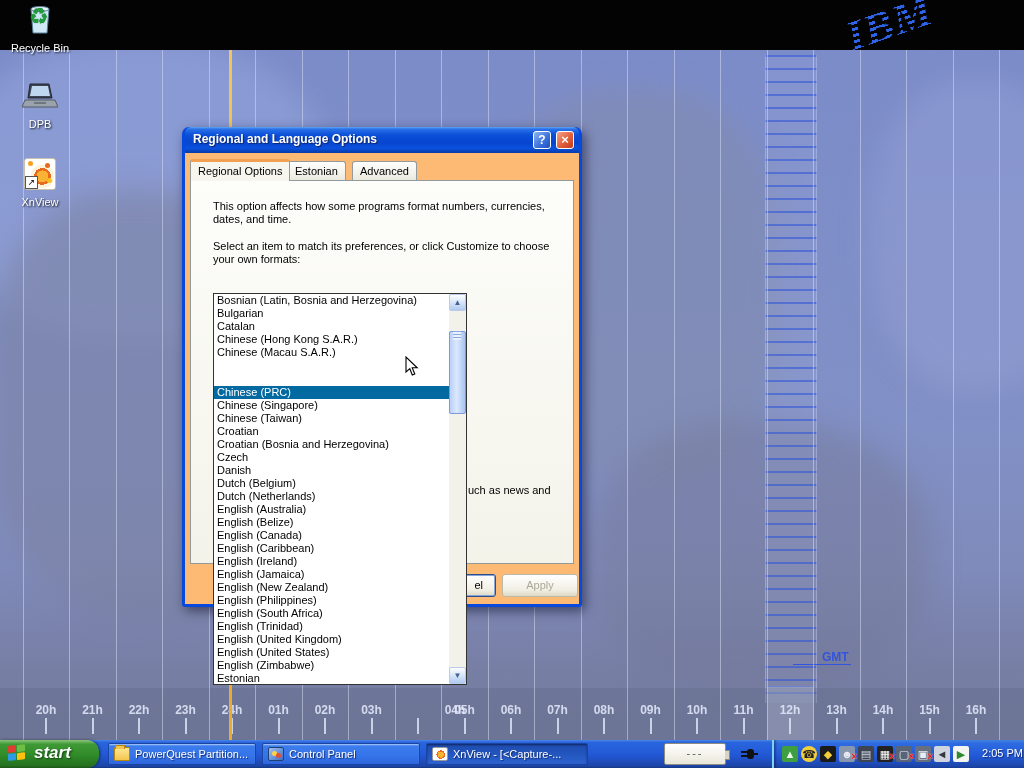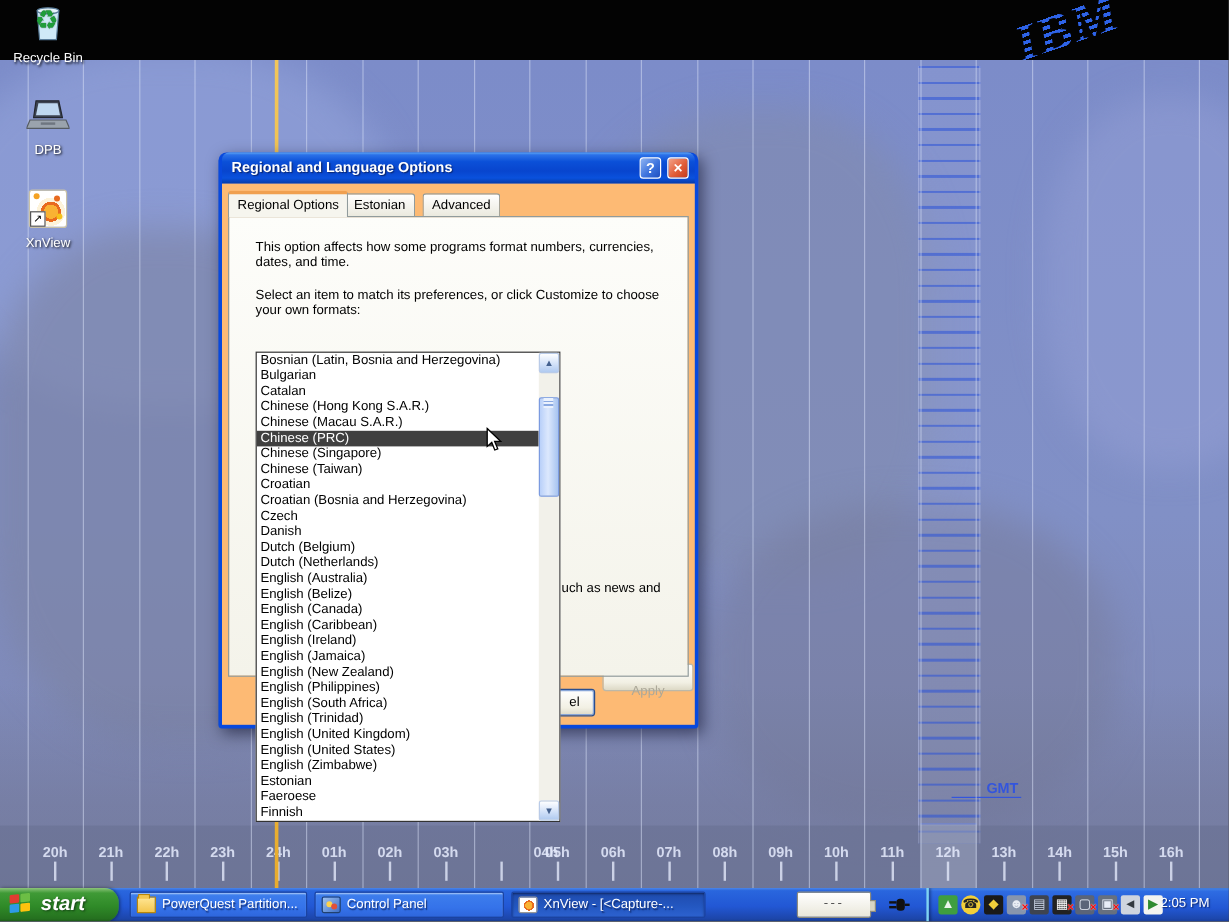--- a/index.html
+++ b/index.html
@@ -84,28 +84,28 @@
   .main-combo{left:31px;top:116px;width:254px;height:20px;}
   .loc-combo{left:245px;top:362px;width:126px;height:21px;}
   .loc-combo .combo-arrow{width:19px;font-size:9px;line-height:17px;}
 
   .xp-btn{position:absolute;box-sizing:border-box;height:21px;border:1px solid #003C74;border-radius:3px;
     background:linear-gradient(180deg,#FFFFFF 0%,#F2F0E4 70%,#DDD9C6 100%);font-size:11px;text-align:center;color:#000;}
   .btn-customize{left:292px;top:116px;width:74px;padding-top:3px;}
   .sample-box{position:absolute;left:125px;width:240px;height:18px;background:#fff;border:1px solid #7F9DB9;box-sizing:border-box;}
   .btn-cancel{left:235px;top:421px;width:76px;height:23px;border:1px solid #2A4F8F;box-shadow:0 0 0 1px #87A5D7 inset;
     text-align:right;padding:4px 12px 0 0;}
-  .btn-apply{left:317px;top:400px;width:76px;height:23px;border:1px solid #BDB8A8;color:#ACA899;padding-top:16px;}
+  .btn-apply{left:317px;top:421px;width:76px;height:23px;border:1px solid #BDB8A8;color:#ACA899;padding-top:4px;}
 
   
   .dropdown{position:absolute;left:213px;top:293px;width:254px;height:392px;z-index:40;background:#fff;
     border:1px solid #333;box-sizing:border-box;}
   .dropdown .items{position:absolute;left:0;top:0;right:17px;bottom:0;overflow:hidden;}
   .li{height:13px;line-height:13px;font-size:11px;padding-left:3px;white-space:nowrap;color:#000;}
-  .li.sel{background:#404040;color:#fff;}
+  .li.sel{background:#0369a1;color:#fff;margin-top:27px;}
   .vscroll{position:absolute;right:0;top:0;width:17px;bottom:0;background:#F2F1EA;}
   .sb-btn{position:absolute;left:0;width:17px;height:17px;box-sizing:border-box;border:1px solid #B9CBE8;border-radius:2px;
     background:linear-gradient(180deg,#FDFEFF 0%,#D3E2F9 55%,#B0CAF0 100%);text-align:center;font-size:8px;line-height:15px;color:#44618F;}
   .sb-up{top:0;}
   .sb-down{bottom:0;}
   .sb-thumb{position:absolute;left:0;top:37px;width:17px;height:83px;box-sizing:border-box;border:1px solid #7B9BE0;border-radius:2px;
     background:linear-gradient(90deg,#B9D0F9 0%,#DCE8FD 45%,#A7C4F0 100%);}
   .sb-grip{position:absolute;left:4px;top:37px;width:8px;height:9px;
     background:repeating-linear-gradient(180deg,#8AA9E2 0 1px,#EAF1FD 1px 3px);}
 
@@ -144,21 +144,21 @@
   .battery::after{content:"";position:absolute;right:-5px;top:6px;width:4px;height:8px;background:#D8D5C4;border:1px solid #8E8C7E;border-left:none;}
   .plug{position:absolute;left:739px;top:5px;}
   .tray{position:absolute;right:0;top:0;width:250px;height:28px;
     background:linear-gradient(180deg,#4C8DF0 0%,#2E6CE2 10%,#2257D4 60%,#1C45A8 95%);
     border-left:2px solid #7FD2F0;box-shadow:2px 0 2px rgba(0,0,30,.3) inset;}
   .tray-icons{position:absolute;left:8px;top:6px;display:flex;gap:3px;}
   .tray-ic{position:relative;display:inline-block;width:16px;height:16px;border-radius:2px;
     font-size:11px;line-height:16px;text-align:center;overflow:visible;}
   .tray-ic.round{border-radius:50%;}
   .tray-ic .ov{position:absolute;right:-2px;bottom:-3px;font-style:normal;font-weight:bold;font-size:10px;color:#E11;text-shadow:0 0 1px #fff;}
-  .clock{position:absolute;right:16px;top:7px;font-size:11px;color:#fff;text-shadow:1px 1px 1px rgba(10,30,90,.8);}
+  .clock{position:absolute;right:1px;top:7px;font-size:11px;color:#fff;text-shadow:1px 1px 1px rgba(10,30,90,.8);}
 </style>
 </head>
 <body>
 
 <div class="desktop">
 
   <div class="topstrip">
     <div class="ibm-logo">IBM</div>
   </div>
 

